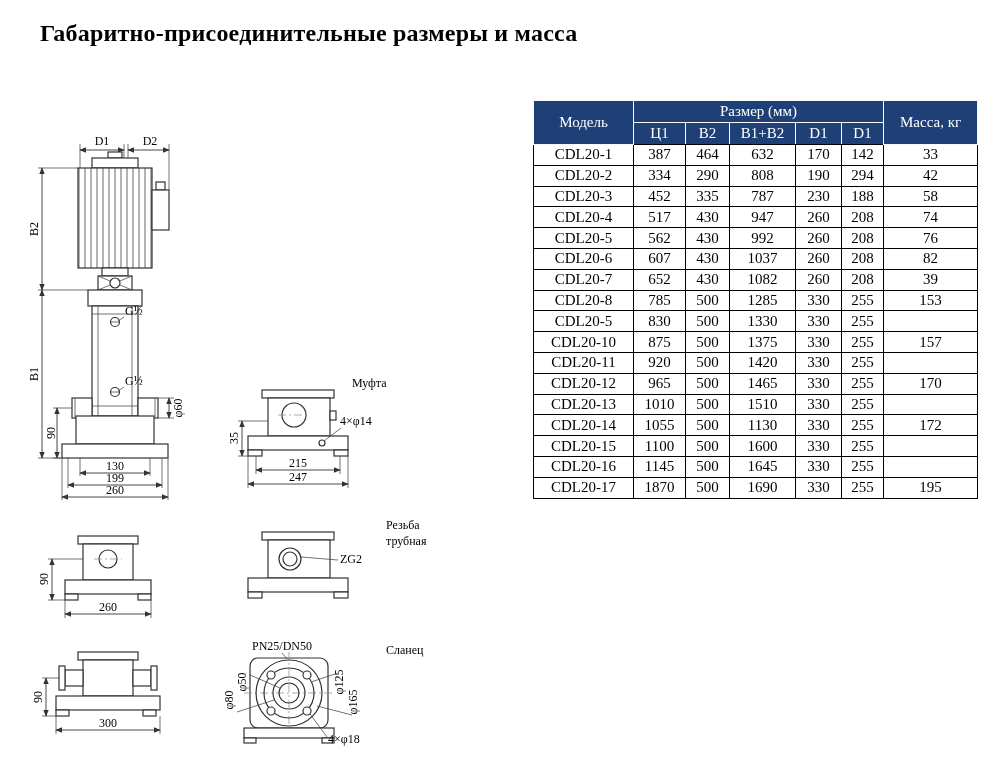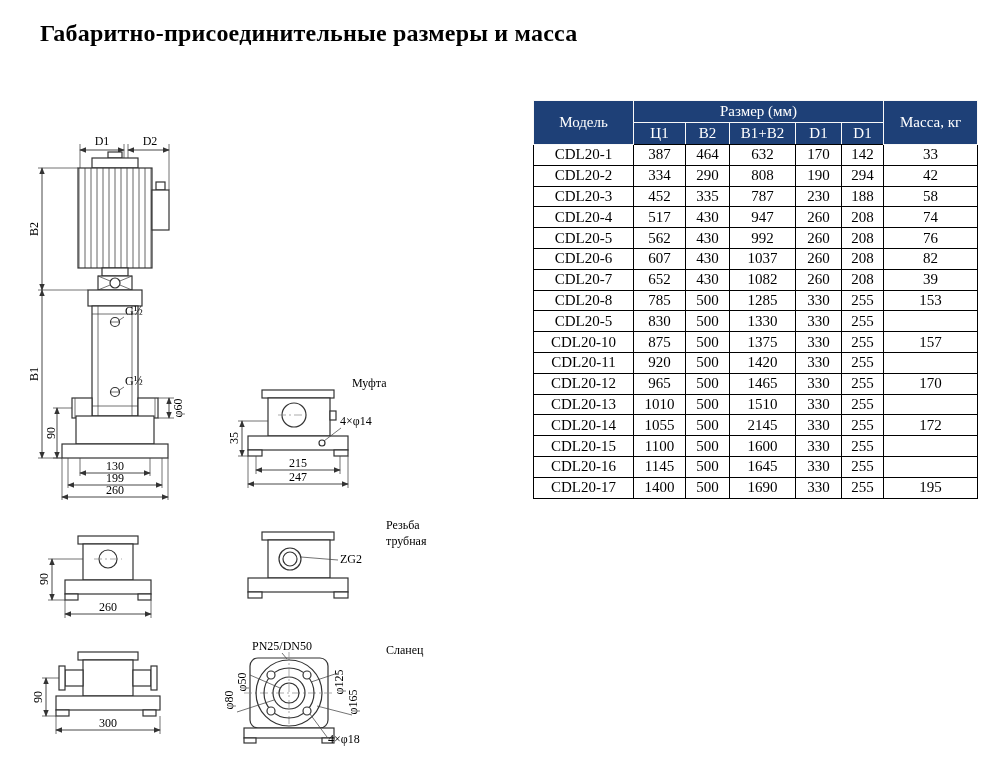--- a/index.html
+++ b/index.html
@@ -377,21 +377,21 @@
         <td>500</td>
         <td>1510</td>
         <td>330</td>
         <td>255</td>
         <td></td>
       </tr>
       <tr>
         <td>CDL20-14</td>
         <td>1055</td>
         <td>500</td>
-        <td>2145</td>
+        <td>1130</td>
         <td>330</td>
         <td>255</td>
         <td>172</td>
       </tr>
       <tr>
         <td>CDL20-15</td>
         <td>1100</td>
         <td>500</td>
         <td>1600</td>
         <td>330</td>
@@ -402,21 +402,21 @@
         <td>CDL20-16</td>
         <td>1145</td>
         <td>500</td>
         <td>1645</td>
         <td>330</td>
         <td>255</td>
         <td></td>
       </tr>
       <tr>
         <td>CDL20-17</td>
-        <td>1400</td>
+        <td>1870</td>
         <td>500</td>
         <td>1690</td>
         <td>330</td>
         <td>255</td>
         <td>195</td>
       </tr>
     </tbody>
 </table>
 
 </body></html>

